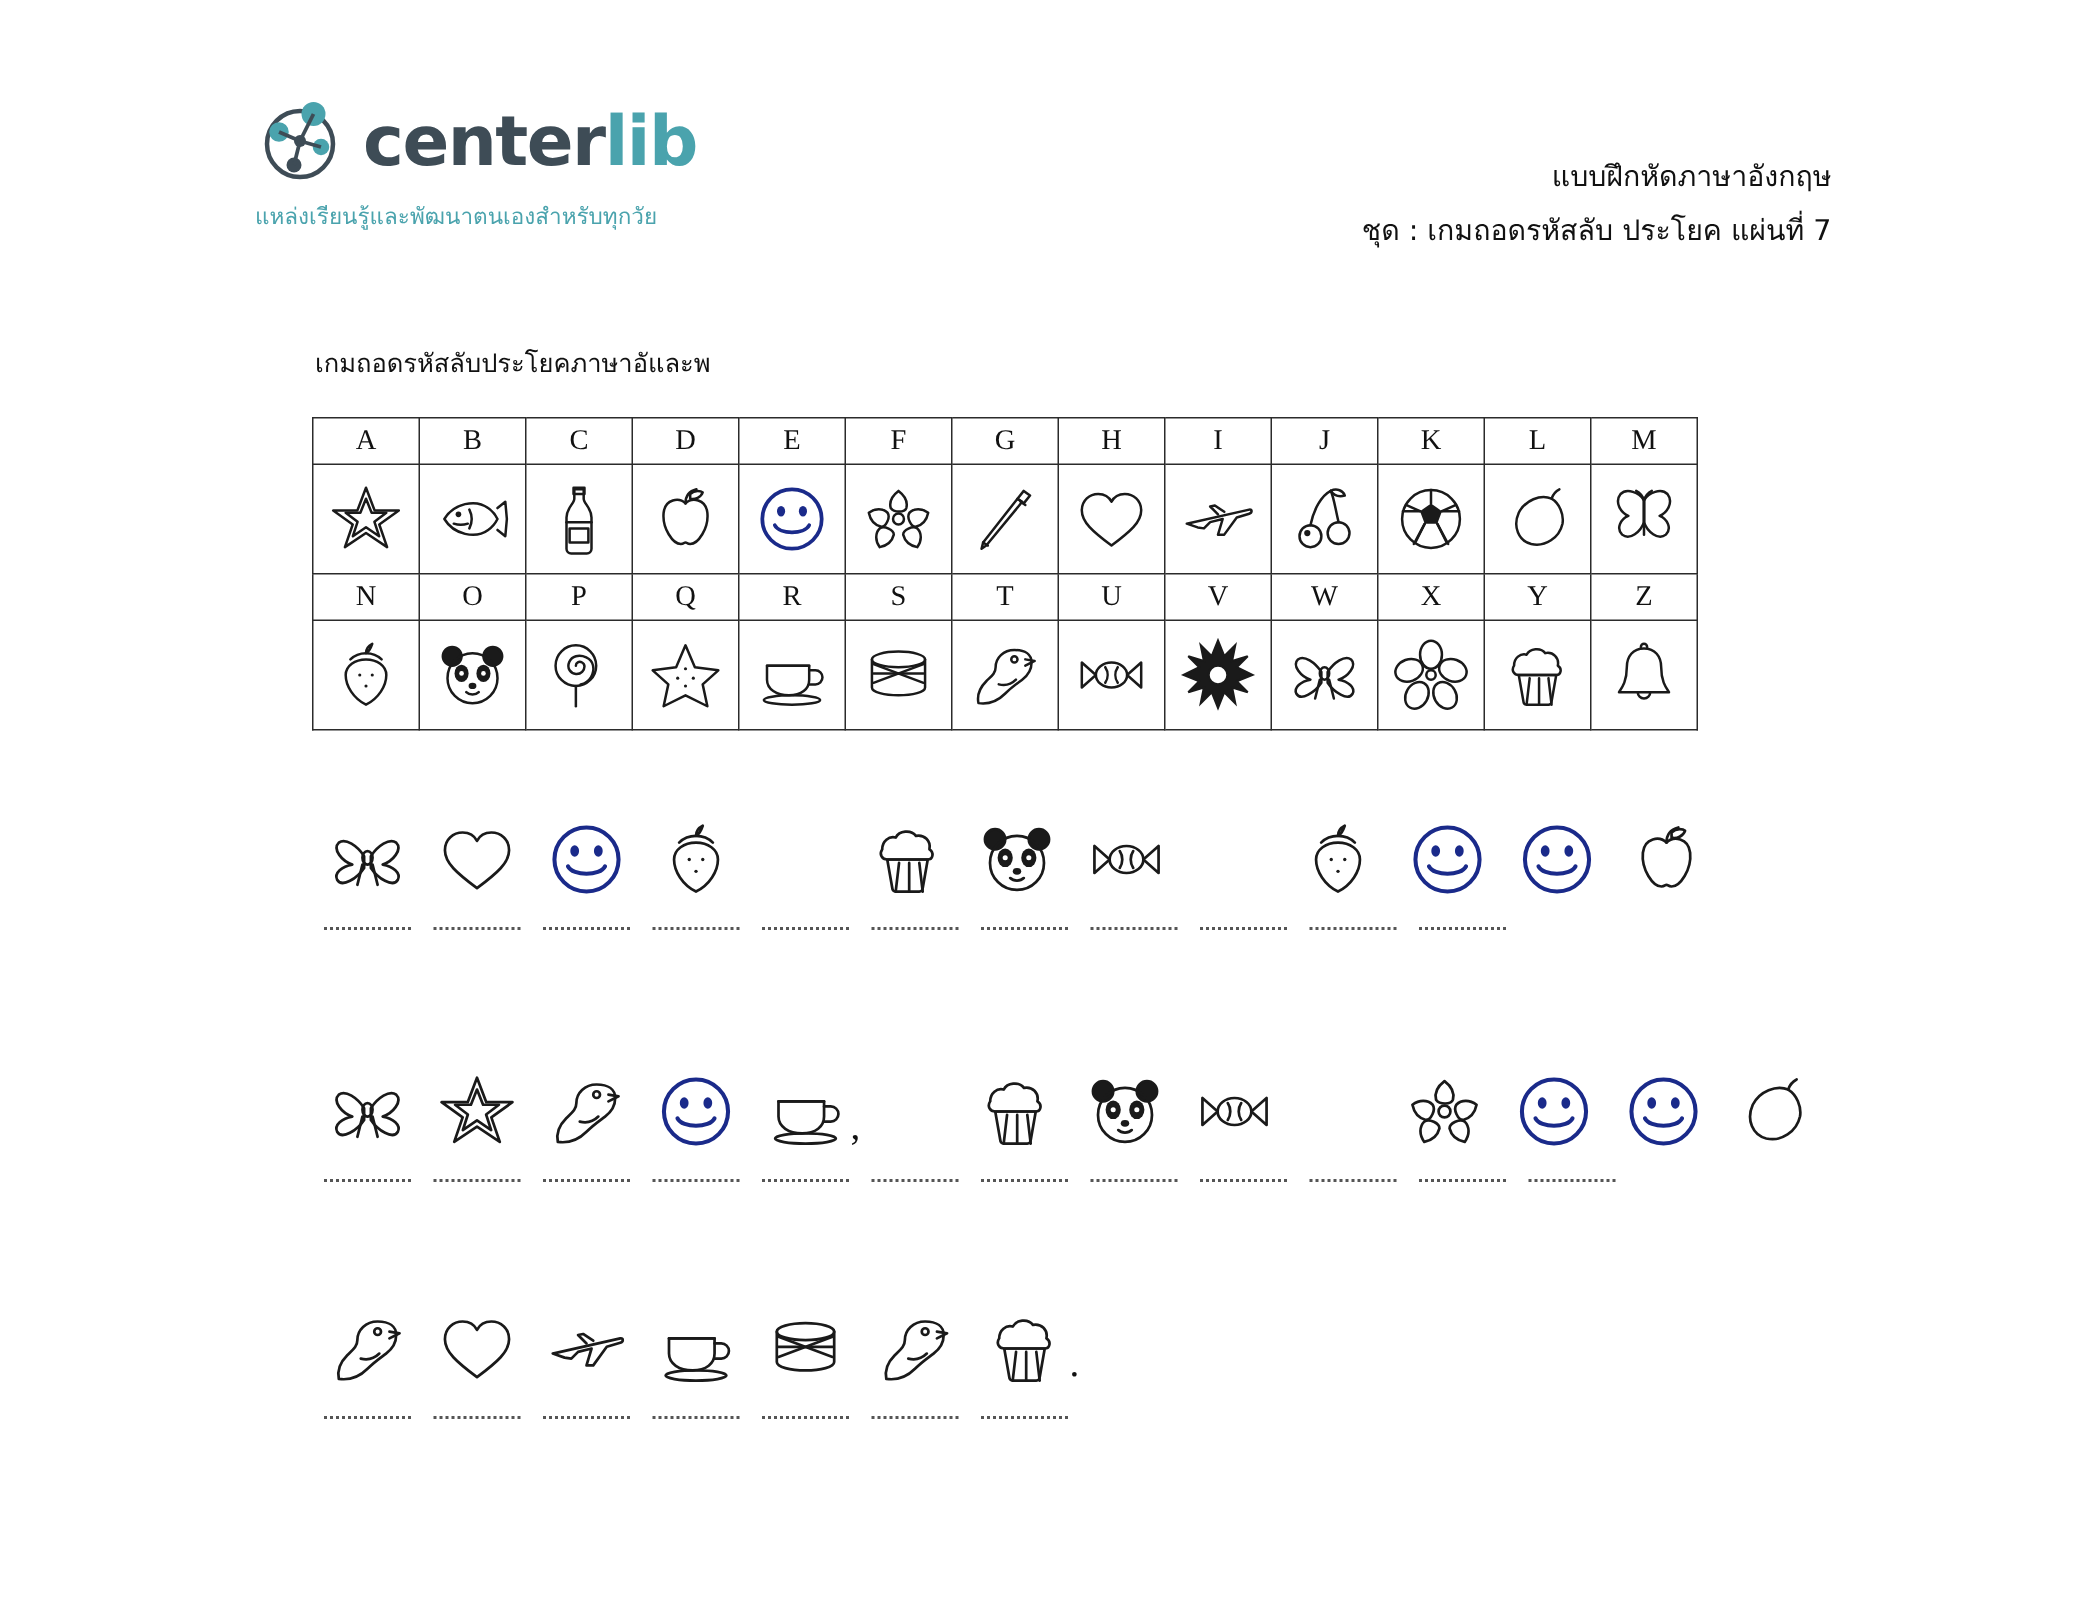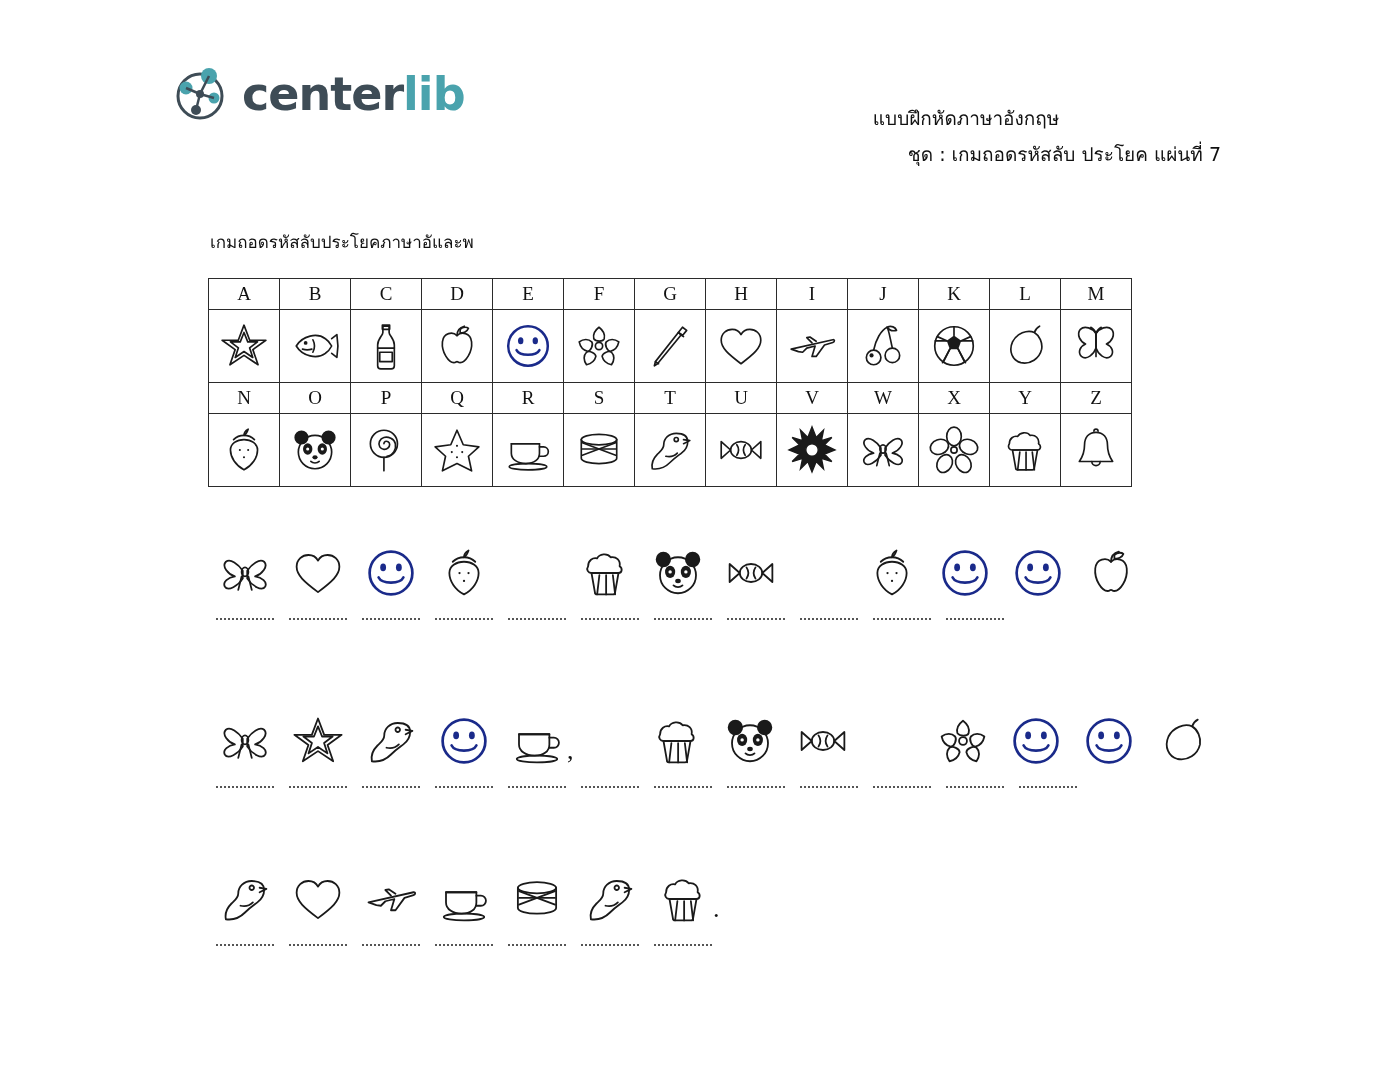--- a/index.html
+++ b/index.html
@@ -54,20 +54,21 @@
     margin-top: 6px;
     margin-left: 2px;
     font-size: 15px;
     color: #4aa3ad;
     white-space: nowrap;
   }
   .doc-meta {
     position: absolute;
     right: 176px;
     top: 38px;
+    text-align: right;
     font-size: 19px;
     line-height: 1.9;
     color: #111;
   }
   .doc-meta .line2 { white-space: nowrap; margin-left: 35px; }
 
   
   .sheet-title {
     position: absolute;
     left: 210px;
@@ -178,20 +179,21 @@
           <line x1="32" y1="32" x2="41" y2="14" stroke="#3e4c56" stroke-width="2.5"></line>
           <line x1="32" y1="32" x2="18" y2="26" stroke="#3e4c56" stroke-width="2.5"></line>
           <line x1="32" y1="32" x2="46" y2="36" stroke="#3e4c56" stroke-width="2.5"></line>
           <line x1="32" y1="32" x2="28" y2="48" stroke="#3e4c56" stroke-width="2.5"></line>
         </svg>
       </span>
       <span class="brand-name">
         <span class="c1">center</span><span class="c2">lib</span>
       </span>
     </div>
+    <div class="brand-tagline">แหล่งเรียนรู้และพัฒนาตนเองสำหรับทุกวัย</div>
   </div>
 
   <div class="doc-meta">
     <div class="line1">แบบฝึกหัดภาษาอังกฤษ</div>
     <div class="line2">ชุด  :  เกมถอดรหัสลับ ประโยค แผ่นที่ 7</div>
   </div>
 </div>
 
 <div class="sheet-title">เกมถอดรหัสลับประโยคภาษาอัและพ</div>
 

